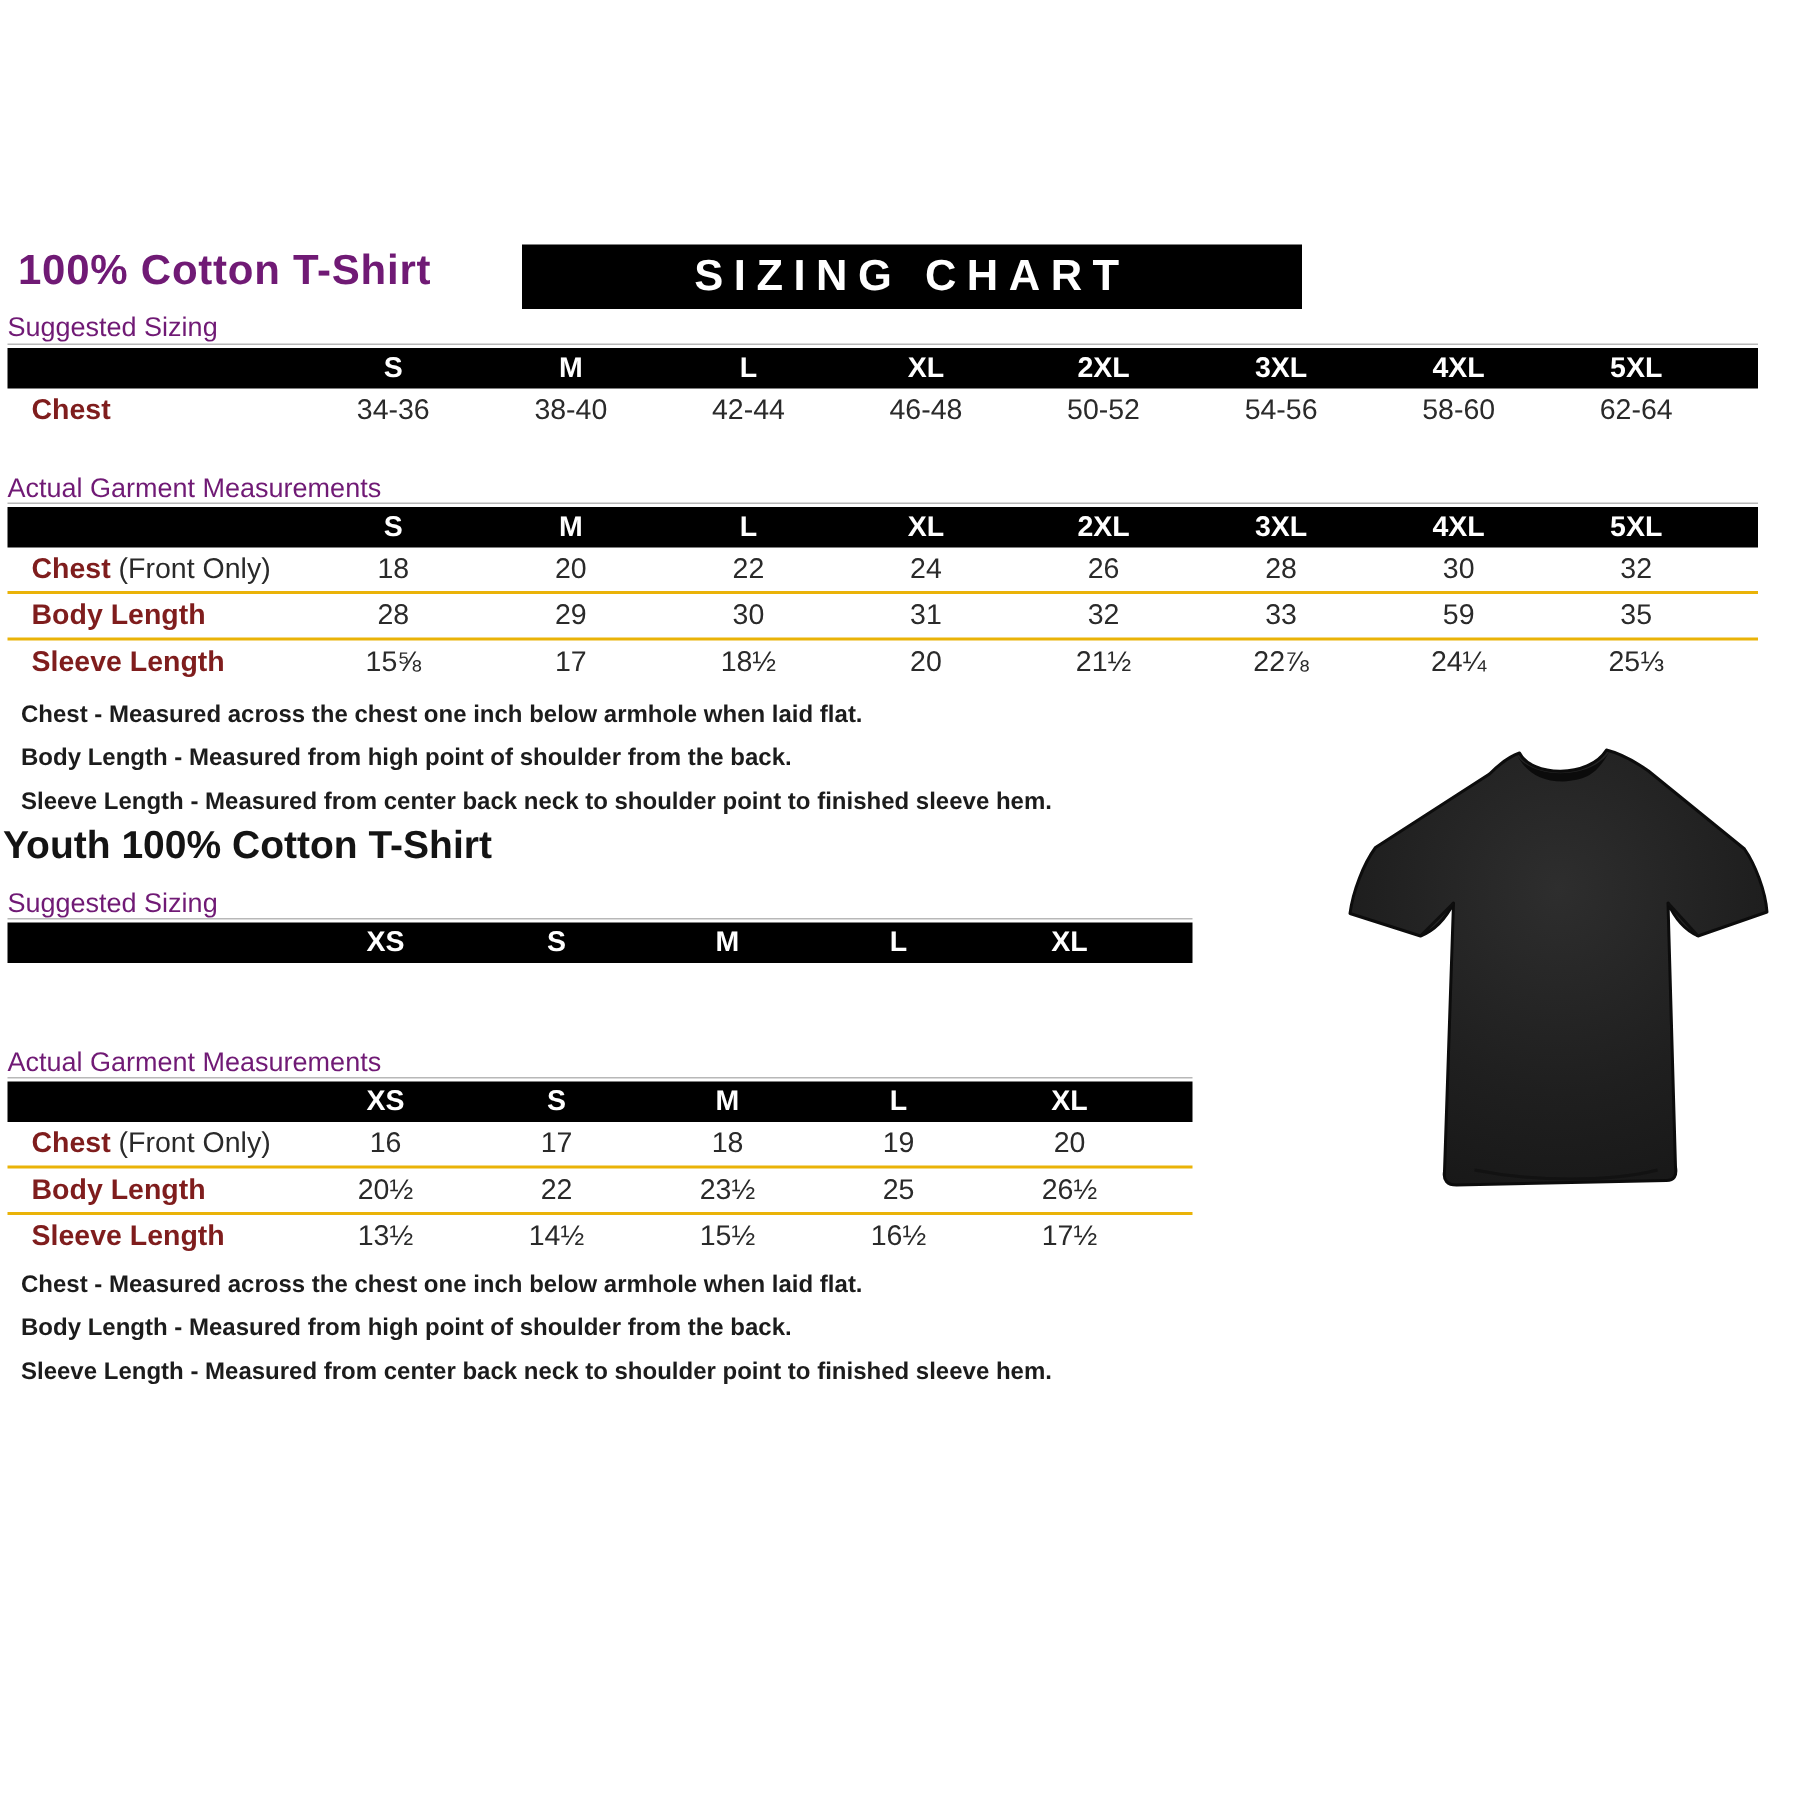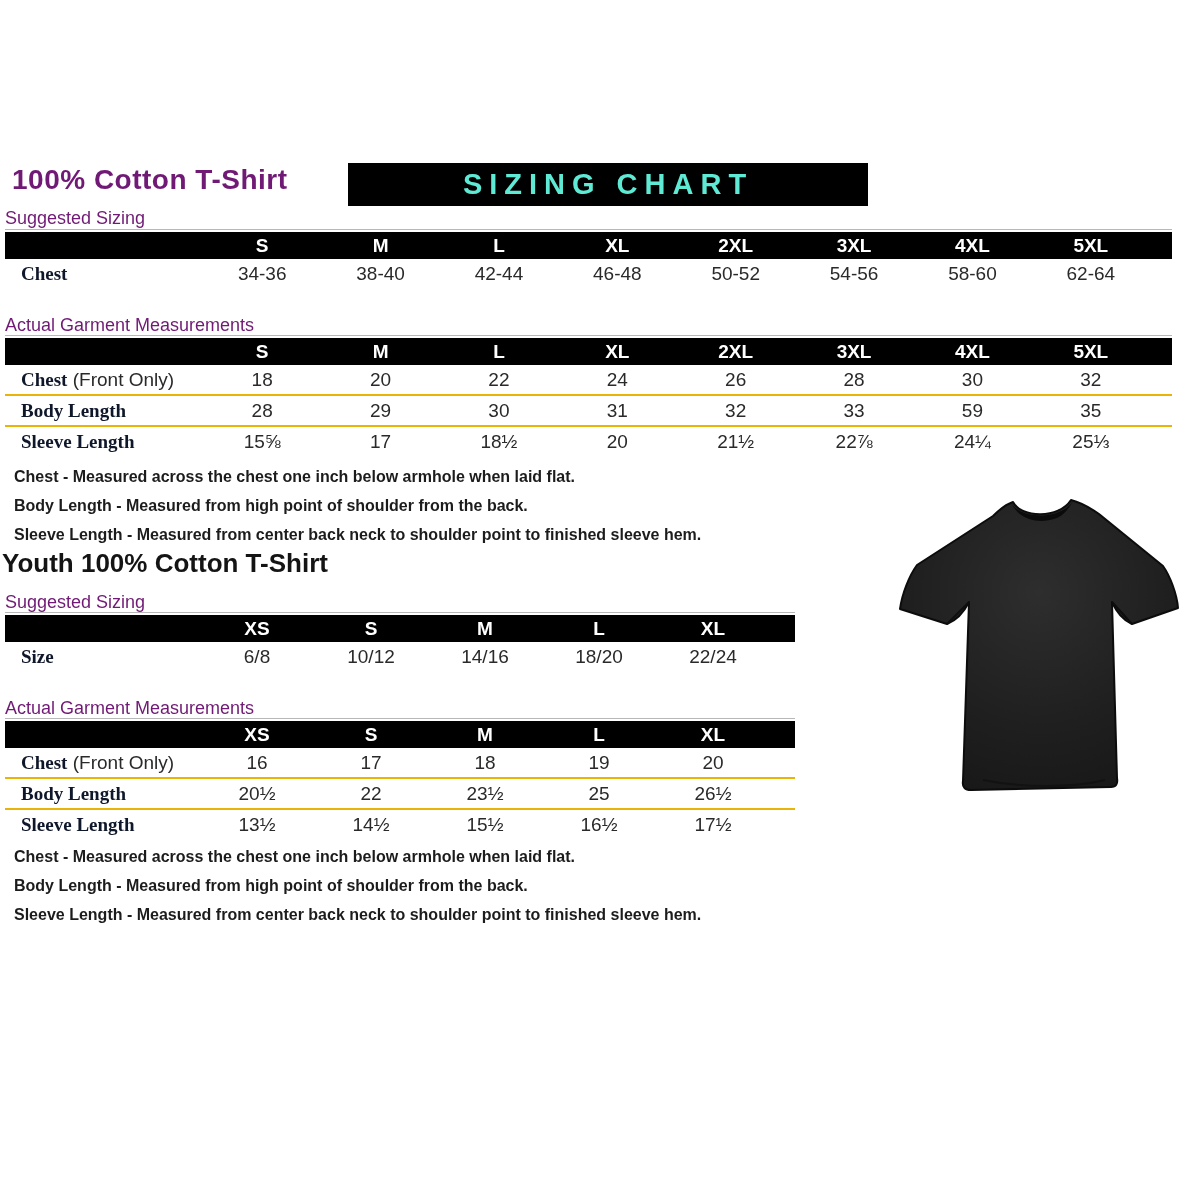--- a/index.html
+++ b/index.html
@@ -10,39 +10,39 @@
     color:#1e1e1e;
     position:relative;
     overflow:hidden;
   }
   .abs{position:absolute;}
 
   
   .main-title{left:12px;top:164px;font-size:28px;font-weight:bold;color:#701a75;letter-spacing:0.5px;}
   .banner{
     left:348px;top:163px;width:520px;height:43px;
-    background:#000;color:#5eead4;
+    background:#000;color:#ffffff;
     display:flex;align-items:center;justify-content:center;
     font-size:29px;font-weight:bold;letter-spacing:7px;
   }
   .section-label{font-size:18px;color:#701a75;}
   .youth-title{left:2px;top:548px;font-size:26px;font-weight:bold;color:#141414;}
 
   
   .sz-table{--labelw:198px;--padr:22px;font-size:19px;}
   .sz-table.youth{--labelw:195px;--padr:25px;}
   .sz-table::before{
     content:"";position:absolute;left:0;right:0;top:-3px;height:1px;background:#b8b8b8;
   }
   .t-head,.t-row{display:flex;align-items:center;padding-right:var(--padr);}
   .t-head{height:27px;background:#000;color:#fff;font-weight:bold;}
   .t-row{height:29px;color:#2a2a2a;}
   .t-row.lined{border-bottom:2px solid #eab308;}
   .t-label-cell{flex:0 0 var(--labelw);padding-left:16px;box-sizing:border-box;white-space:nowrap;}
-  .t-row .t-label-cell b{color:#0f172a;font-family:Liberation Serif, serif;}
+  .t-row .t-label-cell b{color:#7f1d1d;}
   .t-col{flex:1;text-align:center;}
 
   
   .notes{font-size:16px;color:#1c1c1c;line-height:29px;font-weight:bold;}
 
   
   .tshirt{left:893px;top:490px;width:292px;height:312px;}
 </style>
 </head>
 <body>
@@ -134,28 +134,20 @@
 
 <div class="abs section-label" style="left:5px;top:592px;">Suggested Sizing</div>
 <div class="abs sz-table youth" style="left:5px;top:615px;width:790px;">
     <div class="t-head">
       <div class="t-label-cell"></div>
       <div class="t-col">XS</div>
       <div class="t-col">S</div>
       <div class="t-col">M</div>
       <div class="t-col">L</div>
       <div class="t-col">XL</div>
-    </div>
-    <div class="t-row">
-      <div class="t-label-cell"><b>Size</b></div>
-      <div class="t-col">6/8</div>
-      <div class="t-col">10/12</div>
-      <div class="t-col">14/16</div>
-      <div class="t-col">18/20</div>
-      <div class="t-col">22/24</div>
     </div>
   </div>
 
 <div class="abs section-label" style="left:5px;top:698px;">Actual Garment Measurements</div>
 <div class="abs sz-table youth" style="left:5px;top:721px;width:790px;">
     <div class="t-head">
       <div class="t-label-cell"></div>
       <div class="t-col">XS</div>
       <div class="t-col">S</div>
       <div class="t-col">M</div>

